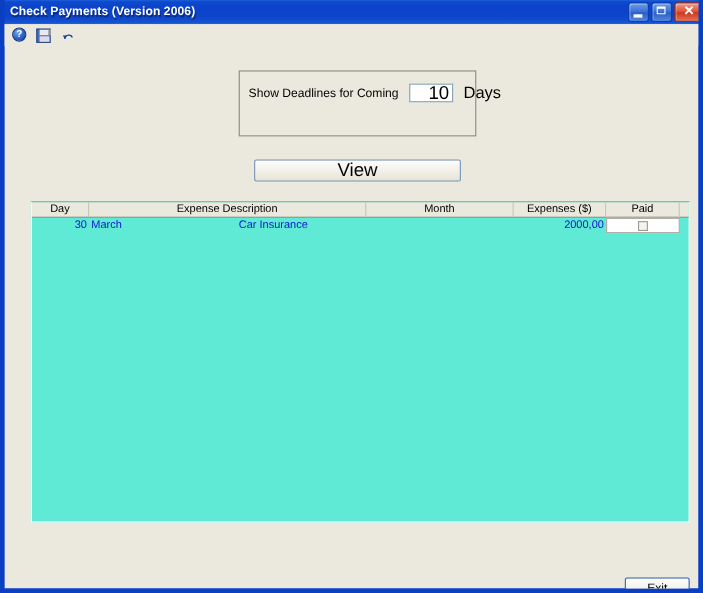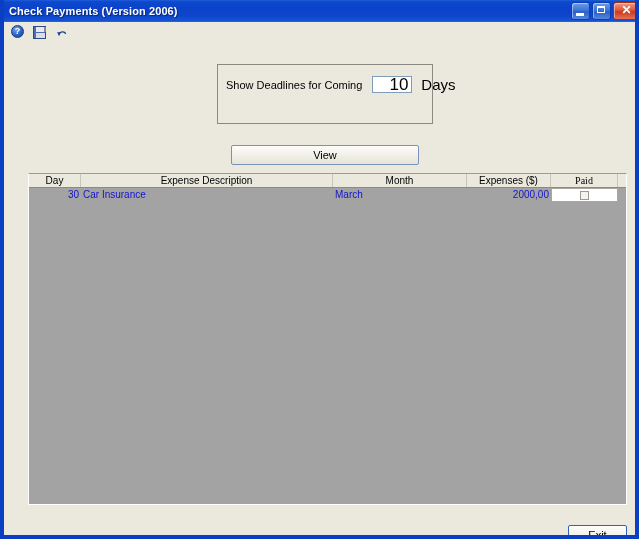--- a/index.html
+++ b/index.html
@@ -233,36 +233,36 @@
   .view-button {
     position: absolute;
     left: 227px;
     top: 123px;
     width: 188px;
     height: 20px;
     background: linear-gradient(to bottom, #fdfdfc 0%, #f2f0e8 50%, #e7e4d7 100%);
     border: 1px solid #7794b8;
     border-radius: 2px;
     font-family: "Liberation Sans", sans-serif;
-    font-size: 11px;
+    font-size: 17px;
     color: #000;
     text-align: center;
     line-height: 18px;
     box-sizing: border-box;
     cursor: default;
   }
 
   
   .grid {
     position: absolute;
     left: 24px;
-    top: 151px;
+    top: 161px;
     width: 599px;
-    height: 332px;
-    background: #a3a3a3;
+    height: 292px;
+    background: #5eead4;
     border-left: 1px solid #ffffff;
     border-top: 1px solid #9e9c92;
     border-right: 1px solid #ffffff;
     border-bottom: 1px solid #ffffff;
     box-sizing: border-box;
   }
   .grid-header {
     display: flex;
     height: 14px;
     border-bottom: 1px solid #8d8b80;
@@ -313,21 +313,21 @@
     border: 1px solid #9b9991;
     background: #f4f3ee;
     box-sizing: border-box;
   }
 
   
   .c-day   { width: 52px; }
   .c-month { width: 134px; }
   .c-desc  { width: 252px; }
   .c-rect  { width: 84px; }
-  .c-paid  { width: 67px; font-family: Liberation Serif, serif; }
+  .c-paid  { width: 67px; }
   .c-tail  { flex: 1 1 auto; }
 
   
   .exit-button {
     position: absolute;
     left: 564px;
     top: 503px;
     width: 59px;
     height: 21px;
     background: linear-gradient(to bottom, #fdfdfc 0%, #f3f1ea 50%, #e8e5d9 100%);
@@ -396,22 +396,22 @@
         <div class="gh-cell c-day">Day</div>
         <div class="gh-cell c-desc">Expense Description</div>
         <div class="gh-cell c-month">Month</div>
         <div class="gh-cell c-rect">Expenses ($)</div>
         <div class="gh-cell c-paid">Paid</div>
         <div class="gh-cell c-tail last"></div>
       </div>
 
       <div class="grid-row">
         <div class="gr-cell num c-day">30</div>
+        <div class="gr-cell txt c-month">March</div>
         <div class="gr-cell txt c-desc">Car Insurance</div>
-        <div class="gr-cell txt c-month">March</div>
         <div class="gr-cell num c-rect">2000,00</div>
         <div class="paid-cell c-paid">
           <span class="paid-chk"></span>
         </div>
         <div class="gr-cell c-tail"></div>
       </div>
     </div>
 
     <div class="exit-button">Exit</div>
 

